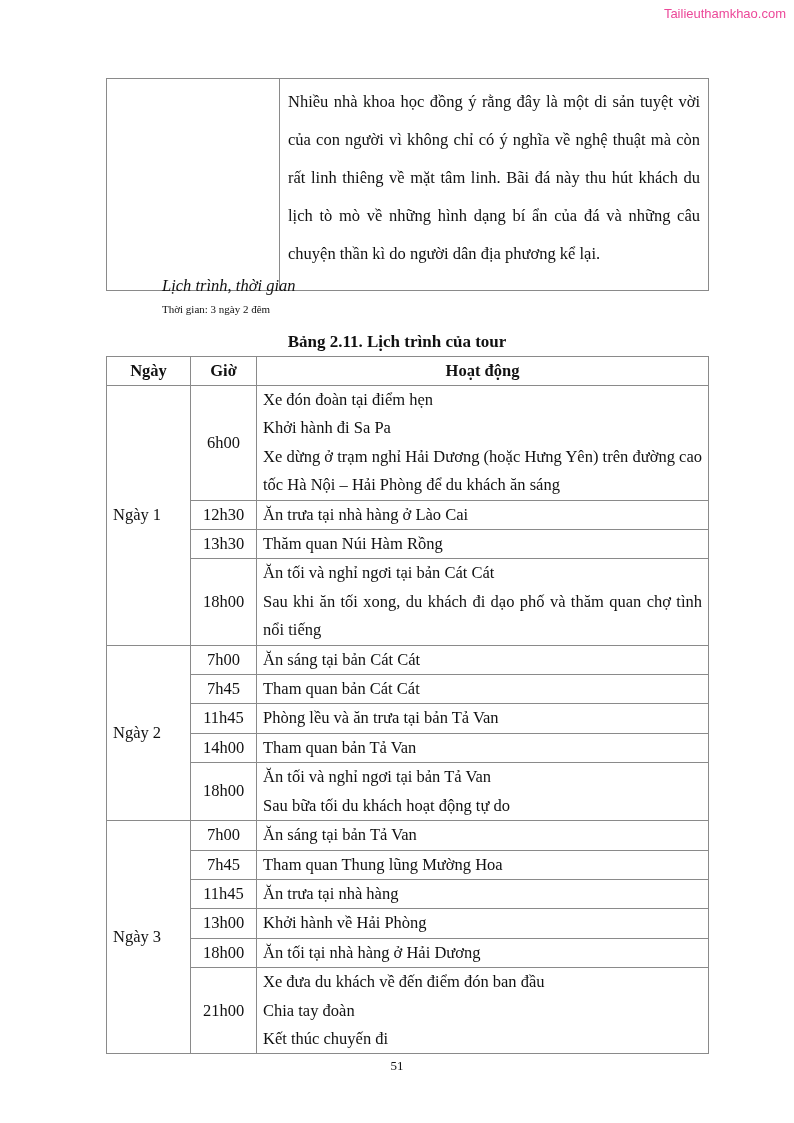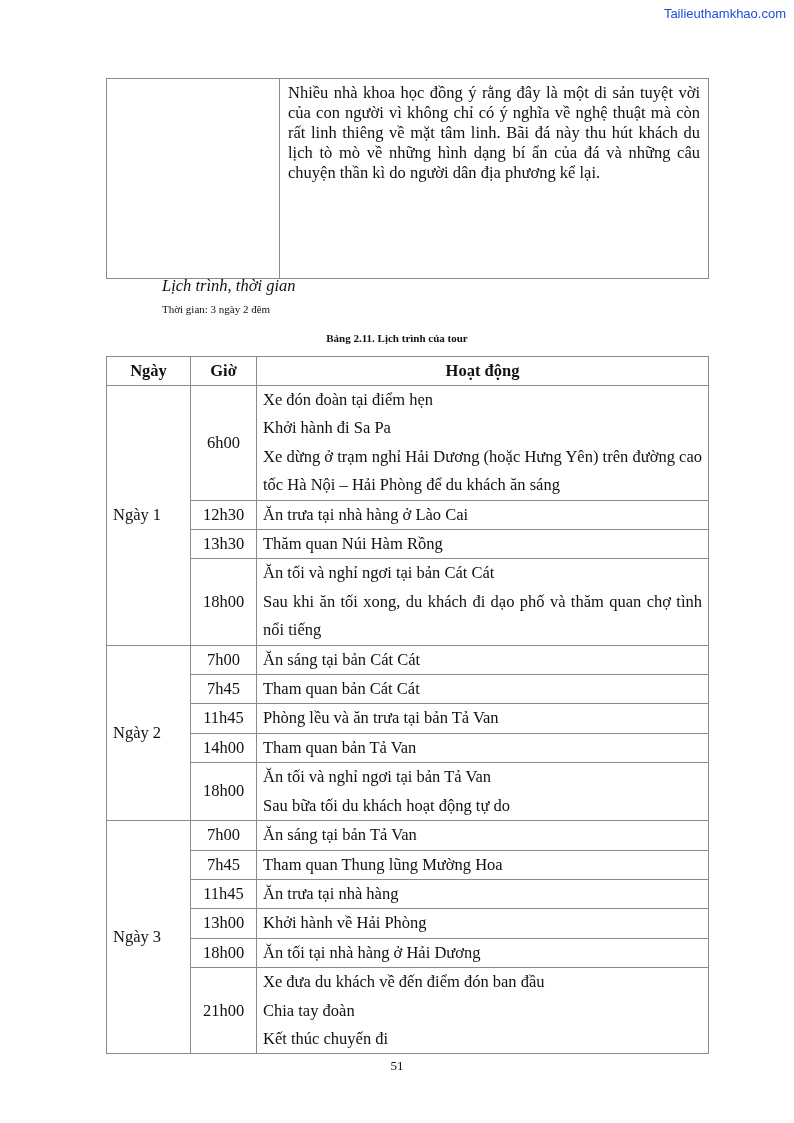--- a/index.html
+++ b/index.html
@@ -1,29 +1,29 @@
 <!DOCTYPE html>
 <html><head>
 <meta charset="utf-8">
 <style>
   html, body { margin:0; padding:0; background:#ffffff; }
   body { width:794px; height:1123px; position:relative; overflow:hidden;
          font-family:"Liberation Serif", "DejaVu Serif", serif; color:#111; }
   .watermark { position:absolute; top:6px; right:8px; font-family:"Liberation Sans", sans-serif;
-               font-size:13px; color:#1d4ed8; }
+               font-size:13px; color:#ec4899; }
   table { border-collapse:collapse; }
   td, th { border:1px solid #8a8a8a; font-size:16.5px; }
   .top-table { position:absolute; left:106px; top:78px; width:603px; }
   .top-table td { height:178px; vertical-align:top; }
   .top-table .empty { width:170px; }
-  .top-table .para { padding:4px 8px 17px 8px; line-height:20px; text-align:justify; }
+  .top-table .para { padding:4px 8px 17px 8px; line-height:38px; text-align:justify; }
   .heading-it { position:absolute; left:162px; top:276px; font-style:italic; font-size:16.5px; }
   .duration { position:absolute; left:162px; top:303px; font-size:11px; }
   .caption { position:absolute; left:0; width:794px; top:332px; text-align:center;
-             font-weight:bold; font-size:11px; }
+             font-weight:bold; font-size:17px; }
   .sched { position:absolute; left:106px; top:356px; width:603px; table-layout:fixed; }
   .sched th { font-weight:bold; height:28px; padding:0; }
   .sched td { padding:0 6px; line-height:28.4px;font-family:Liberation Serif, serif; }
   .sched .c-day { width:83px; vertical-align:middle; }
   .sched .c-time { width:65px; text-align:center; vertical-align:middle; }
   .sched .c-act { text-align:justify; }
   .sched .c-act div { white-space:normal; }
   .page-num { position:absolute; left:0; width:794px; top:1058px; text-align:center; font-size:13px; }
 </style>
 </head>

